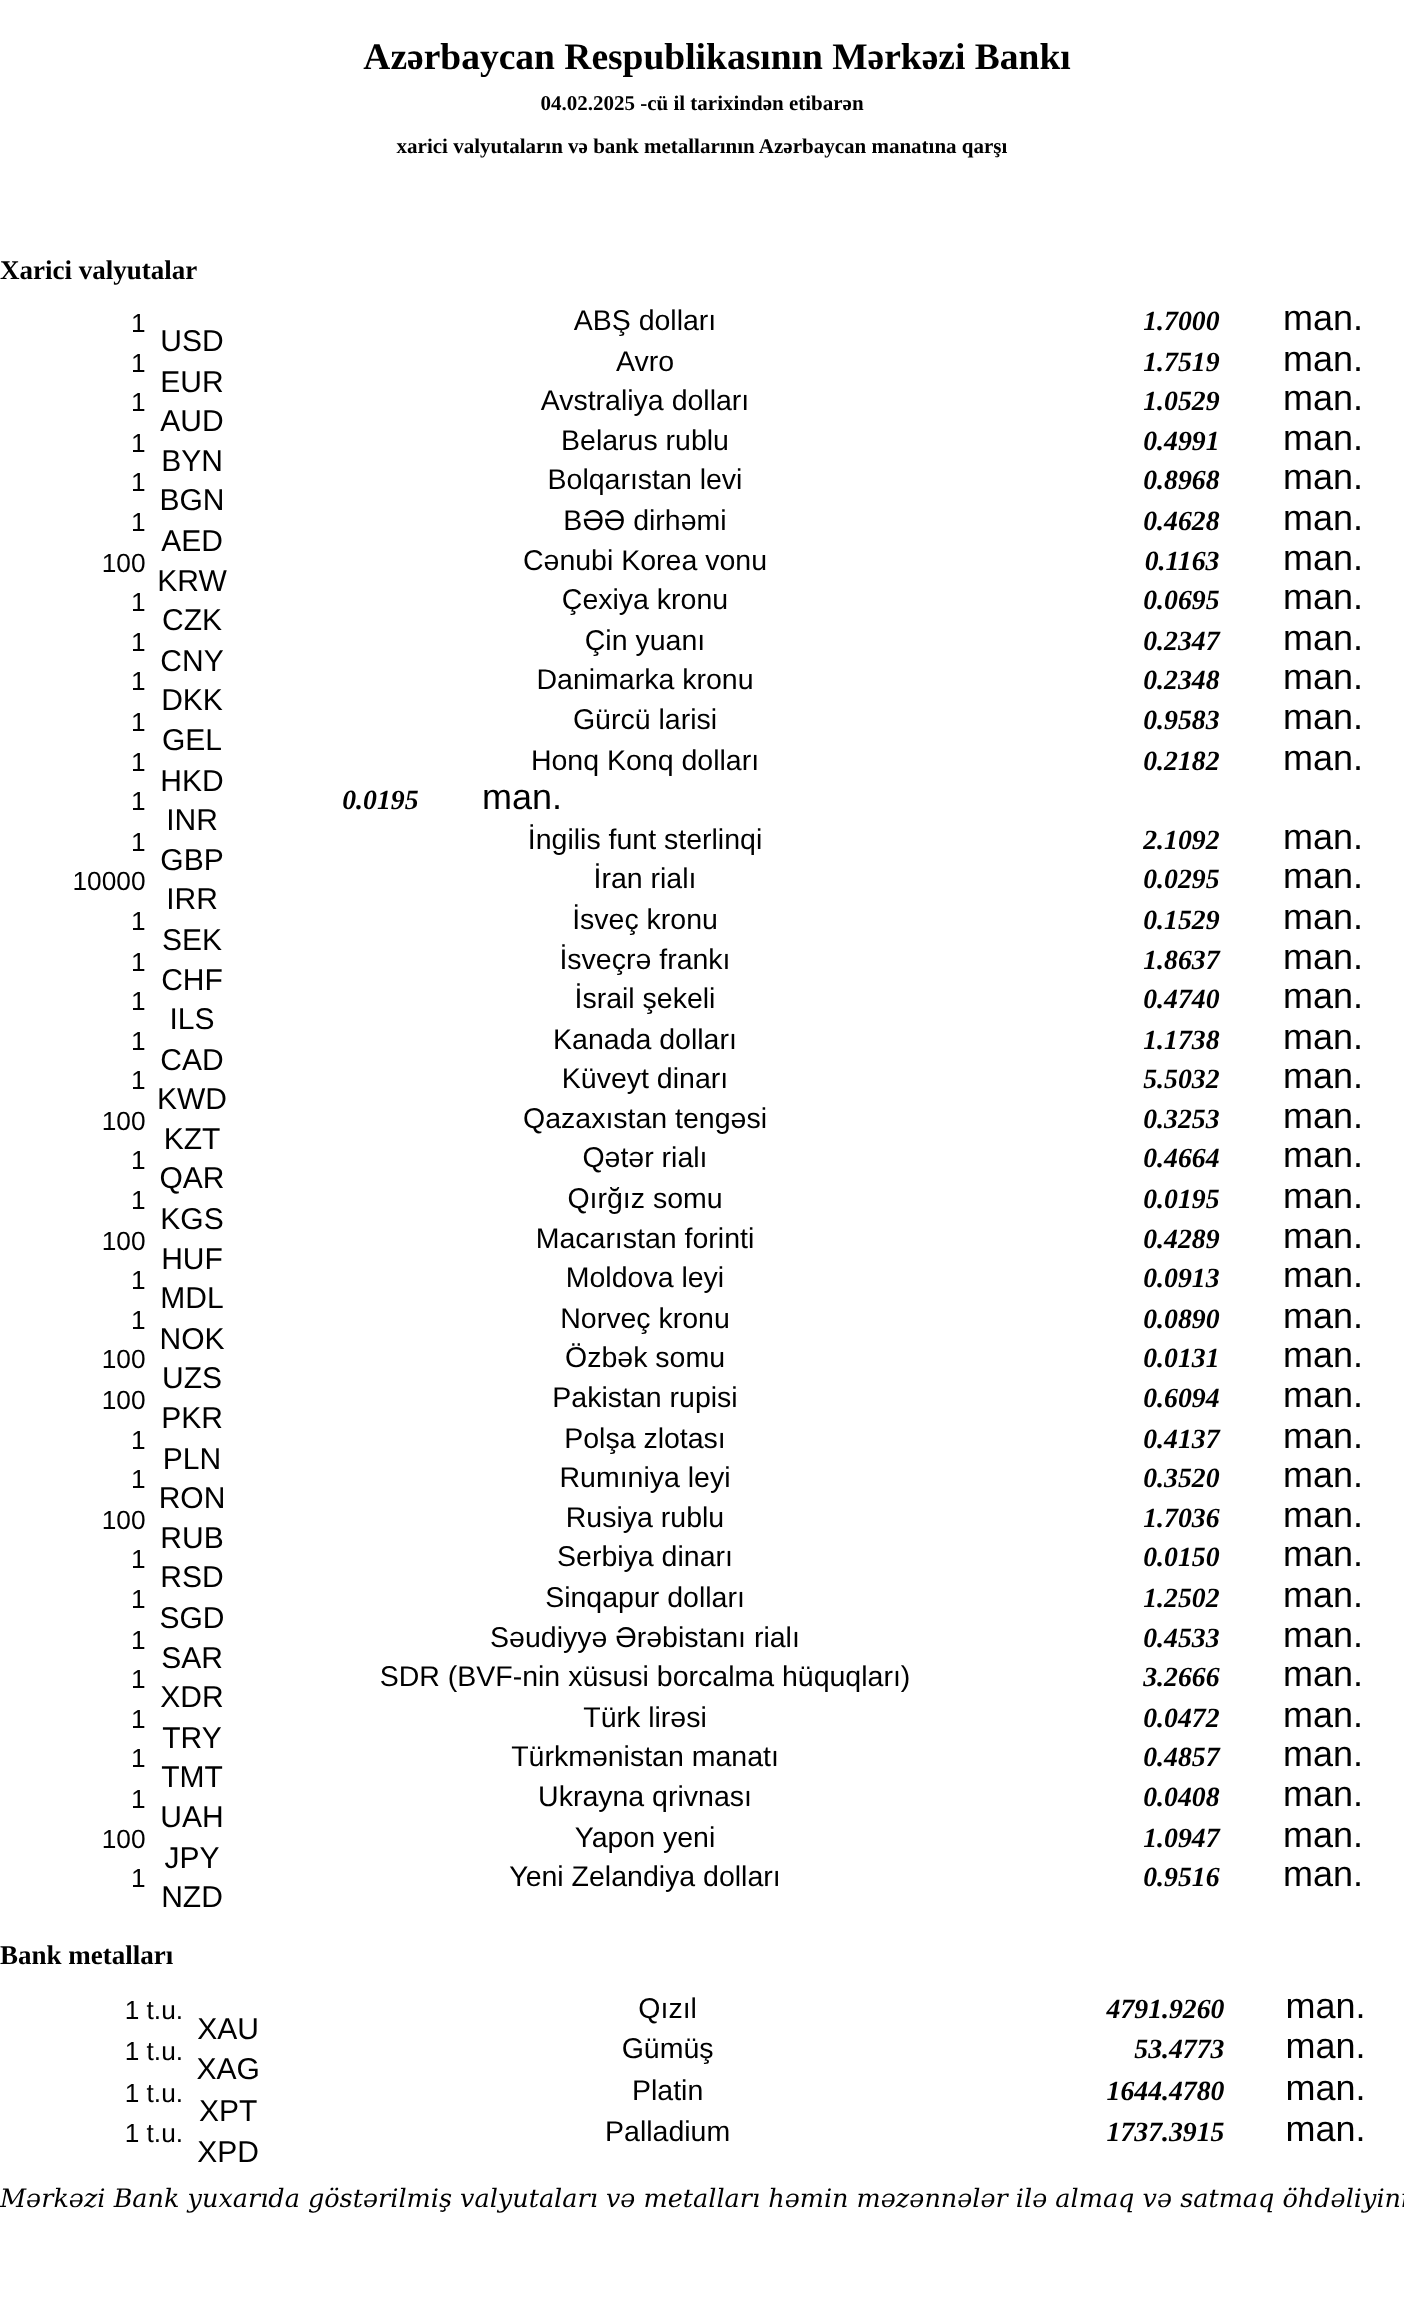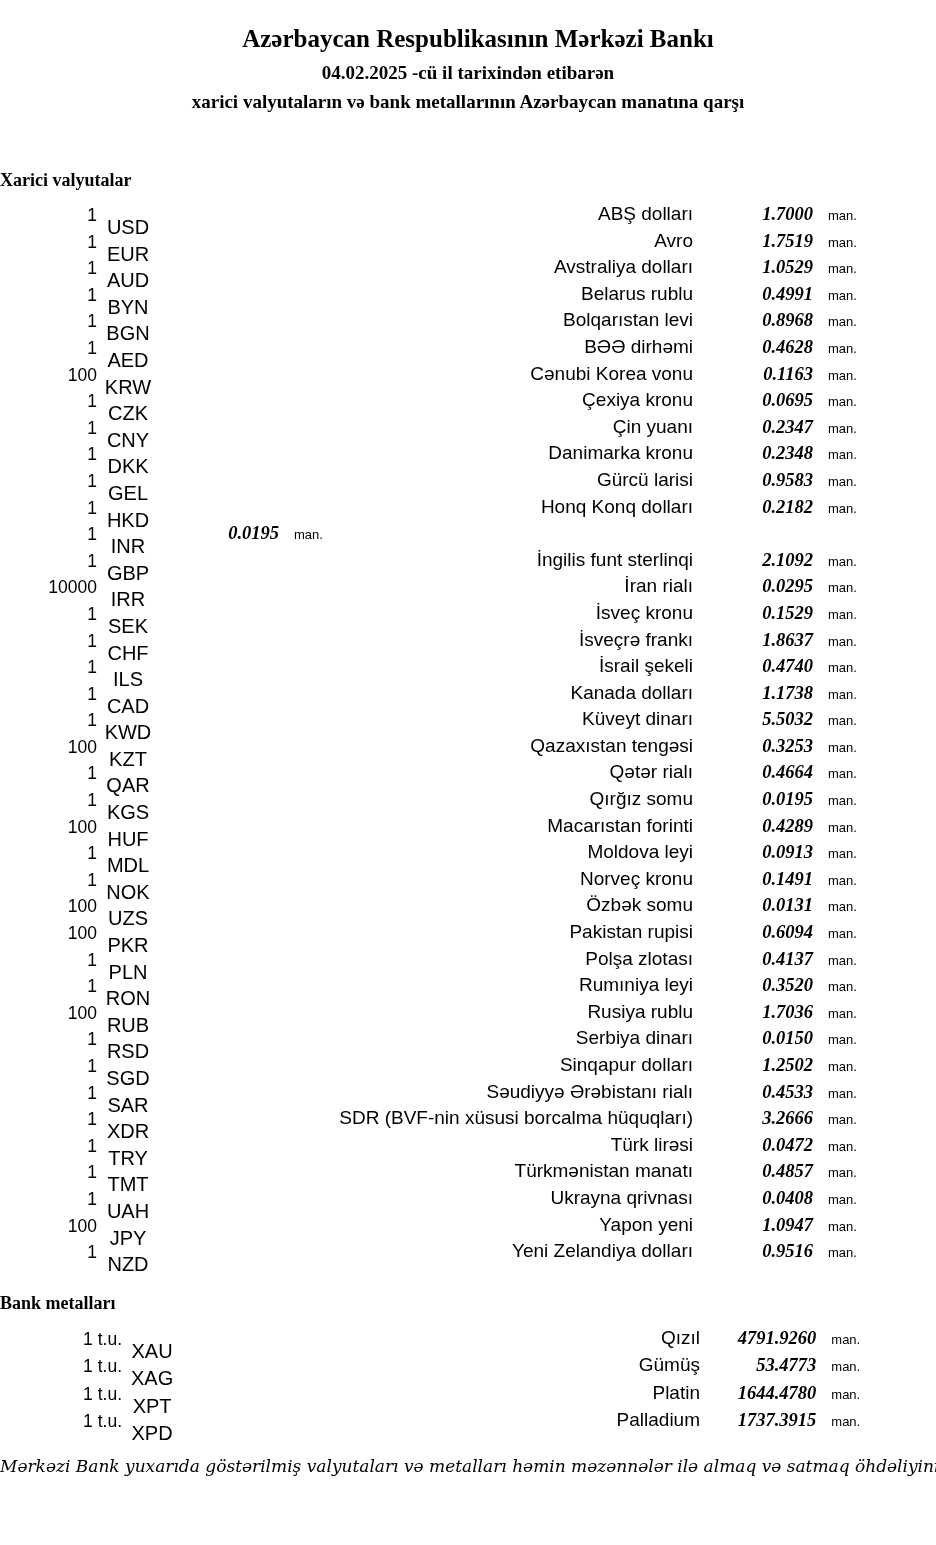--- a/index.html
+++ b/index.html
@@ -21,21 +21,21 @@
     font-weight: bold;
     font-size: 25px;
     line-height: 1.2;
   }
   .doc-subtitle {
     position: absolute;
     left: 0; width: 100%;
     text-align: center;
     font-family: "Liberation Serif", serif;
     font-weight: bold;
-    font-size: 19px;
+    font-size: 14px;
     line-height: 1.2;
   }
   .doc-subtitle.date-line    { top: 62px; }
   .doc-subtitle.subject-line { top: 91px; }
   .section-title {
     position: absolute;
     left: 0; width: 100%;
     text-align: left;
     font-family: "Liberation Serif", serif;
     font-weight: bold;
@@ -73,39 +73,39 @@
     width: 62px;
     text-align: center;
     font-size: 20px;
     line-height: 26.6px;
     position: relative; top: 14px;
   }
   .cell-name {
     width: 534px;
     box-sizing: border-box;
     padding-left: 8px;
-    text-align: right;
+    text-align: center;
     font-size: 19px;
     line-height: 26.6px;
   }
   .cell-rate {
     width: 120px;
     text-align: right;
     font-family: "Liberation Serif", serif;
     font-style: italic;
     font-weight: bold;
     font-size: 18.5px;
     line-height: 26.6px;
   }
   .cell-man {
     width: 123px;
     box-sizing: border-box;
     padding-left: 15px;
-    text-align: left;
-    font-size: 13px;
+    text-align: center;
+    font-size: 24px;
     line-height: 26.6px;
   }
   .metals-table .cell { line-height: 27.4px; }
 
   
   .disclaimer {
     position: absolute;
     top: 1455px; left: 0; width: 100%;
     text-align: center;
     font-family: "DejaVu Serif", "Liberation Serif", serif;
@@ -325,21 +325,21 @@
     <span class="cell cell-code">MDL</span>
     <span class="cell cell-name">Moldova leyi</span>
     <span class="cell cell-rate">0.0913</span>
     <span class="cell cell-man">man.</span>
   </div>
 
   <div class="rate-row">
     <span class="cell cell-amount">1</span>
     <span class="cell cell-code">NOK</span>
     <span class="cell cell-name">Norveç kronu</span>
-    <span class="cell cell-rate">0.1491</span>
+    <span class="cell cell-rate">0.0890</span>
     <span class="cell cell-man">man.</span>
   </div>
 
   <div class="rate-row">
     <span class="cell cell-amount">100</span>
     <span class="cell cell-code">UZS</span>
     <span class="cell cell-name">Özbək somu</span>
     <span class="cell cell-rate">0.0131</span>
     <span class="cell cell-man">man.</span>
   </div>

